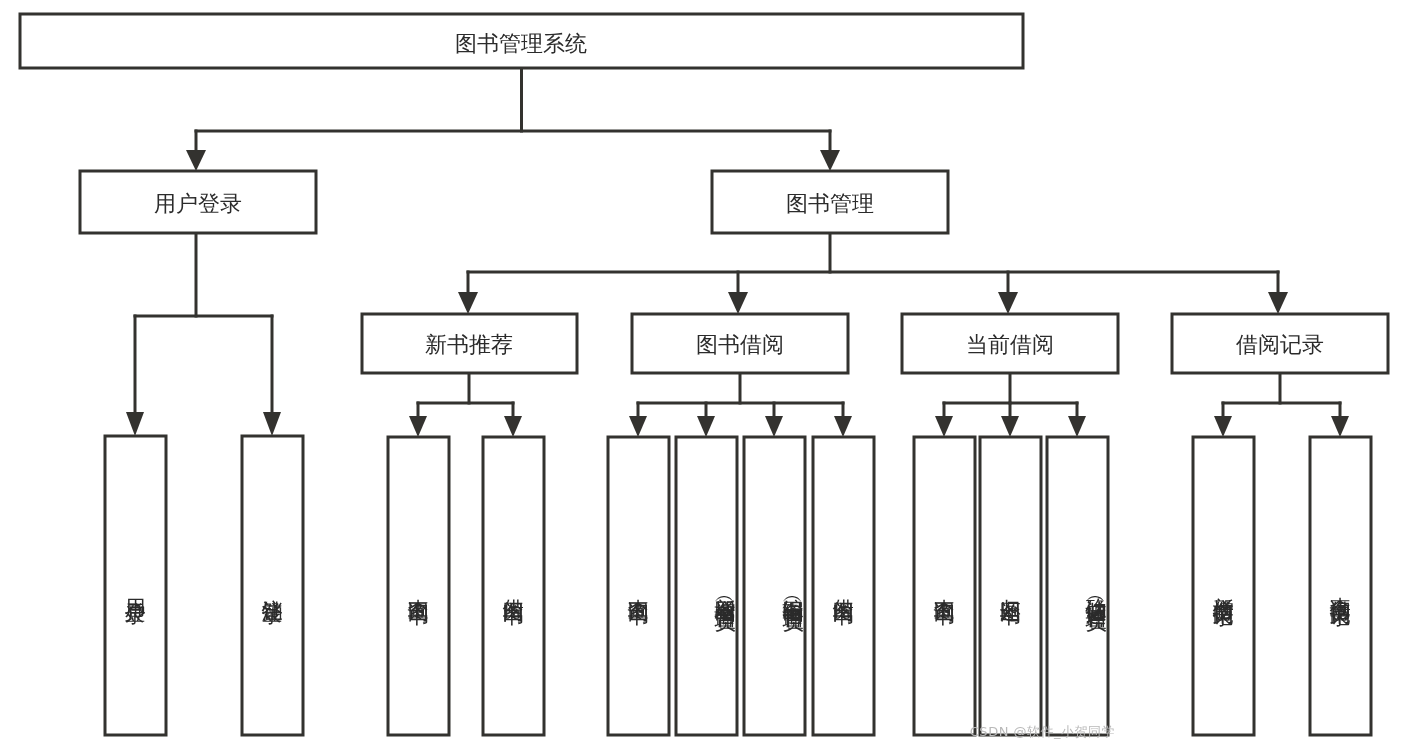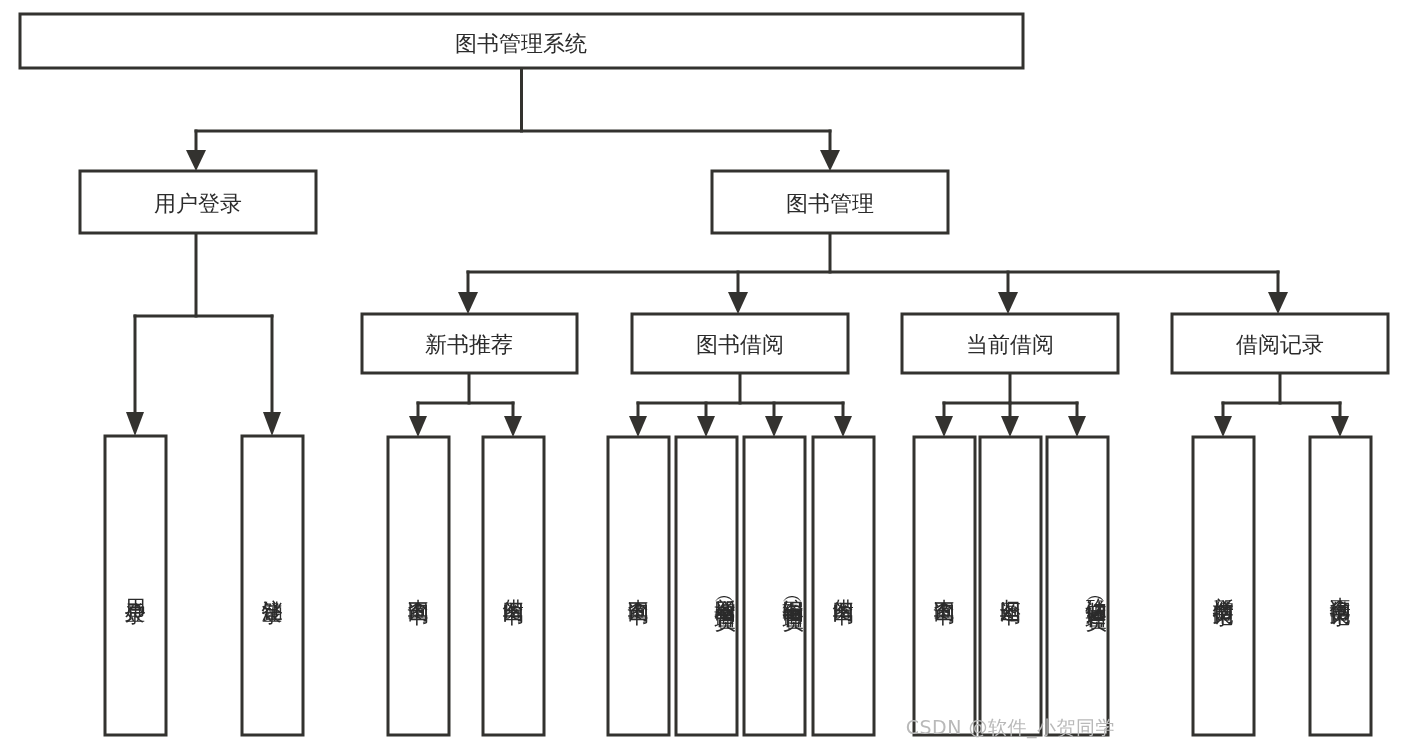--- a/index.html
+++ b/index.html
@@ -61,21 +61,21 @@
     letter-spacing: 2px;
     white-space: nowrap;
     pointer-events: none;
     text-align: center;
   }
   .watermark {
     position: absolute;
     right: 14px;
     bottom: 6px;
     font-family: "DejaVu Sans", "Liberation Sans", sans-serif;
-    font-size: 19px;
+    font-size: 13px;
     color: #b9b9b9;
     letter-spacing: 0.5px;
     white-space: nowrap;
   }
 </style>
 </head>
 <body>
 
 <div id="diagram-root">
 

